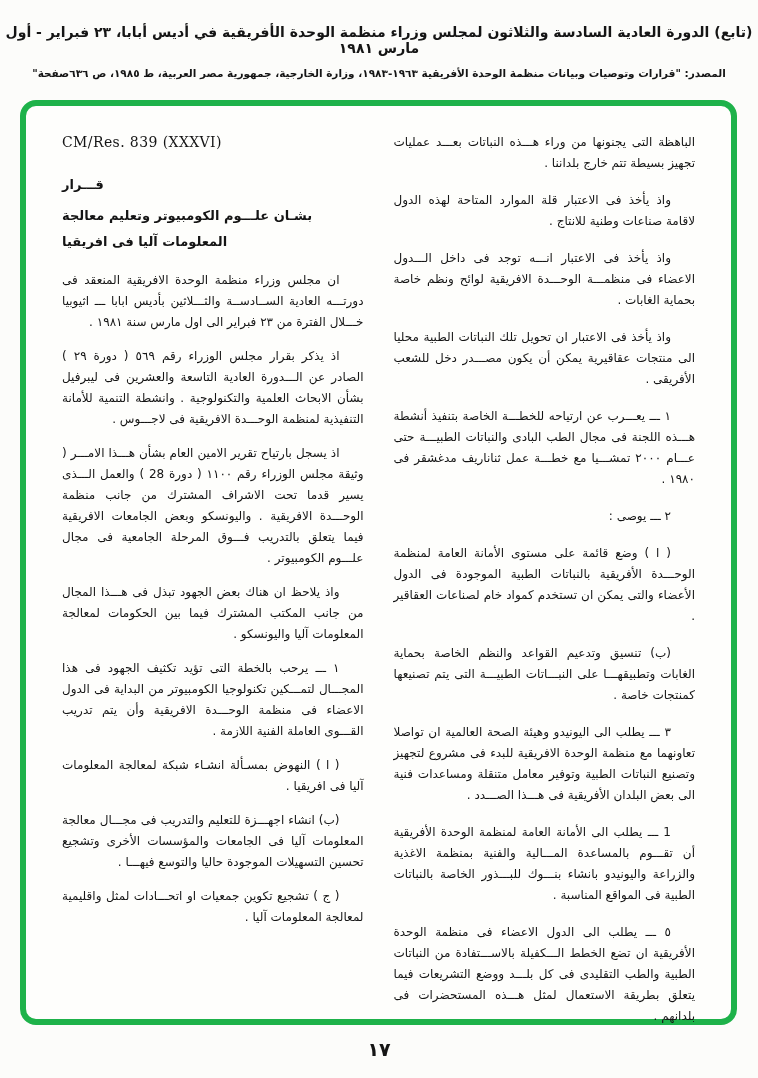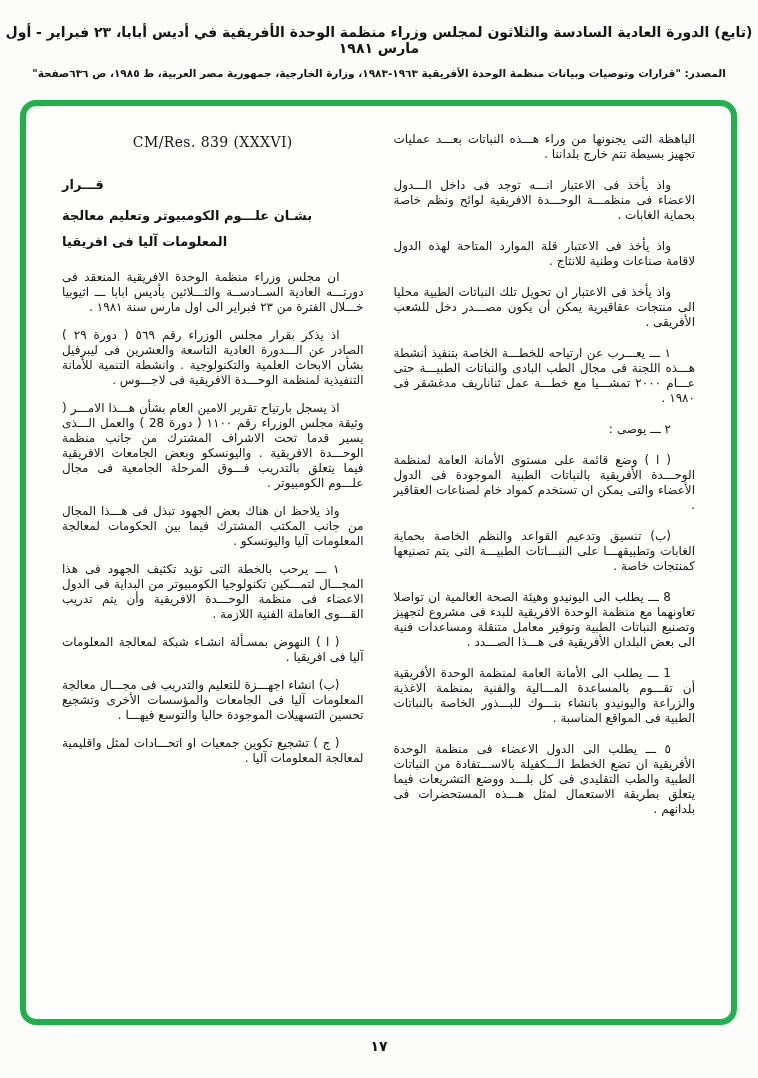--- a/index.html
+++ b/index.html
@@ -21,43 +21,43 @@
     position:absolute; left:20px; top:100px;
     width:717px; height:925px;
     border:6px solid #1eb24a;
     border-radius:16px;
     background:#fefefc;
     padding:26px 36px 18px 36px;
     display:flex; flex-direction:row; gap:30px;
   }
   .col { flex:1 1 0; direction:rtl; }
   .doc-code {
-    direction:ltr; text-align:center;
+    direction:ltr; text-align:left;
     font-family:"DejaVu Serif", serif;
     font-size:14px; letter-spacing:.4px;
     margin:2px 0 22px 0;
   }
   .res-title {
     text-align:left; font-weight:bold;
     font-size:13px; line-height:1.95;
     margin-bottom:16px;
   }
   .res-title .t-word { margin-bottom:6px; }
   .para {
-    font-size:12px; line-height:15px;
+    font-size:12px; line-height:21px;
     text-align:justify;
     margin-bottom:13px;
     text-indent:24px;
   }
   .col-right .para { margin-bottom:16px; }
   .no-indent { text-indent:0; }
   .gap-after { margin-bottom:22px; }
   .page-number {
     position:absolute; left:0; right:0; top:1038px;
-    text-align:center; font-weight:bold; font-size:14px;
+    text-align:center; font-weight:bold; font-size:19px;
     direction:rtl;
   }
 </style>
 </head>
 <body>
 
 <div class="page-header">
   <div class="hl1">(تابع) الدورة العادية السادسة والثلاثون لمجلس وزراء منظمة الوحدة الأفريقية في أديس أبابا، ٢٣ فبراير - أول مارس ١٩٨١</div>
   <div class="hl2">المصدر: "قرارات وتوصيات وبيانات منظمة الوحدة الأفريقية ١٩٦٣-١٩٨٣، وزارة الخارجية، جمهورية مصر العربية، ط ١٩٨٥، ص ٦٣٦صفحة"</div>
 </div>
@@ -76,27 +76,27 @@
     <p class="para">اذ يسجل بارتياح تقرير الامين العام بشأن هـــذا الامـــر ( وثيقة مجلس الوزراء رقم ١١٠٠ ( دورة 28 ) والعمل الـــذى يسير قدما تحت الاشراف المشترك من جانب منظمة الوحـــدة الافريقية . واليونسكو وبعض الجامعات الافريقية فيما يتعلق بالتدريب فـــوق المرحلة الجامعية فى مجال علـــوم الكومبيوتر .</p>
     <p class="para">واذ يلاحظ ان هناك بعض الجهود تبذل فى هـــذا المجال من جانب المكتب المشترك فيما بين الحكومات لمعالجة المعلومات آليا واليونسكو .</p>
     <p class="para">١ ـــ يرحب بالخطة التى تؤيد تكثيف الجهود فى هذا المجـــال لتمـــكين تكنولوجيا الكومبيوتر من البداية فى الدول الاعضاء فى منظمة الوحـــدة الافريقية وأن يتم تدريب القـــوى العاملة الفنية اللازمة .</p>
     <p class="para">( ا ) النهوض بمسـألة انشـاء شبكة لمعالجة المعلومات آليا فى افريقيا .</p>
     <p class="para">(ب) انشاء اجهـــزة للتعليم والتدريب فى مجـــال معالجة المعلومات آليا فى الجامعات والمؤسسات الأخرى وتشجيع تحسين التسهيلات الموجودة حاليا والتوسع فيهـــا .</p>
     <p class="para">( ج ) تشجيع تكوين جمعيات او اتحـــادات لمثل واقليمية لمعالجة المعلومات آليا .</p>
   </div>
 
   <div class="col col-right">
     <p class="para no-indent">الباهظة التى يجنونها من وراء هـــذه النباتات بعـــد عمليات تجهيز بسيطة تتم خارج بلداننا .</p>
+    <p class="para">واذ يأخذ فى الاعتبار قلة الموارد المتاحة لهذه الدول لاقامة صناعات وطنية للانتاج .</p>
     <p class="para">واذ يأخذ فى الاعتبار انـــه توجد فى داخل الـــدول الاعضاء فى منظمـــة الوحـــدة الافريقية لوائح ونظم خاصة بحماية الغابات .</p>
-    <p class="para">واذ يأخذ فى الاعتبار قلة الموارد المتاحة لهذه الدول لاقامة صناعات وطنية للانتاج .</p>
     <p class="para">واذ يأخذ فى الاعتبار ان تحويل تلك النباتات الطبية محليا الى منتجات عقاقيرية يمكن أن يكون مصـــدر دخل للشعب الأفريقى .</p>
     <p class="para">١ ـــ يعـــرب عن ارتياحه للخطـــة الخاصة بتنفيذ أنشطة هـــذه اللجنة فى مجال الطب البادى والنباتات الطبيـــة حتى عـــام ٢٠٠٠ تمشـــيا مع خطـــة عمل ثناناريف مدغشقر فى ١٩٨٠ .</p>
     <p class="para gap-after">٢ ـــ يوصى :</p>
     <p class="para">( ا ) وضع قائمة على مستوى الأمانة العامة لمنظمة الوحـــدة الأفريقية بالنباتات الطبية الموجودة فى الدول الأعضاء والتى يمكن ان تستخدم كمواد خام لصناعات العقاقير .</p>
     <p class="para">(ب) تنسيق وتدعيم القواعد والنظم الخاصة بحماية الغابات وتطبيقهـــا على النبـــاتات الطبيـــة التى يتم تصنيعها كمنتجات خاصة .</p>
-    <p class="para">8 ـــ يطلب الى اليونيدو وهيئة الصحة العالمية ان تواصلا تعاونهما مع منظمة الوحدة الافريقية للبدء فى مشروع لتجهيز وتصنيع النباتات الطبية وتوفير معامل متنقلة ومساعدات فنية الى بعض البلدان الأفريقية فى هـــذا الصـــدد .</p>
+    <p class="para">٣ ـــ يطلب الى اليونيدو وهيئة الصحة العالمية ان تواصلا تعاونهما مع منظمة الوحدة الافريقية للبدء فى مشروع لتجهيز وتصنيع النباتات الطبية وتوفير معامل متنقلة ومساعدات فنية الى بعض البلدان الأفريقية فى هـــذا الصـــدد .</p>
     <p class="para">1 ـــ يطلب الى الأمانة العامة لمنظمة الوحدة الأفريقية أن تقـــوم بالمساعدة المـــالية والفنية بمنظمة الاغذية والزراعة واليونيدو بانشاء بنـــوك للبـــذور الخاصة بالنباتات الطبية فى المواقع المناسبة .</p>
     <p class="para">٥ ـــ يطلب الى الدول الاعضاء فى منظمة الوحدة الأفريقية ان تضع الخطط الـــكفيلة بالاســـتفادة من النباتات الطبية والطب التقليدى فى كل بلـــد ووضع التشريعات فيما يتعلق بطريقة الاستعمال لمثل هـــذه المستحضرات فى بلدانهم .</p>
   </div>
 
 </div>
 
 <div class="page-number">١٧</div>
 
 </body></html>

